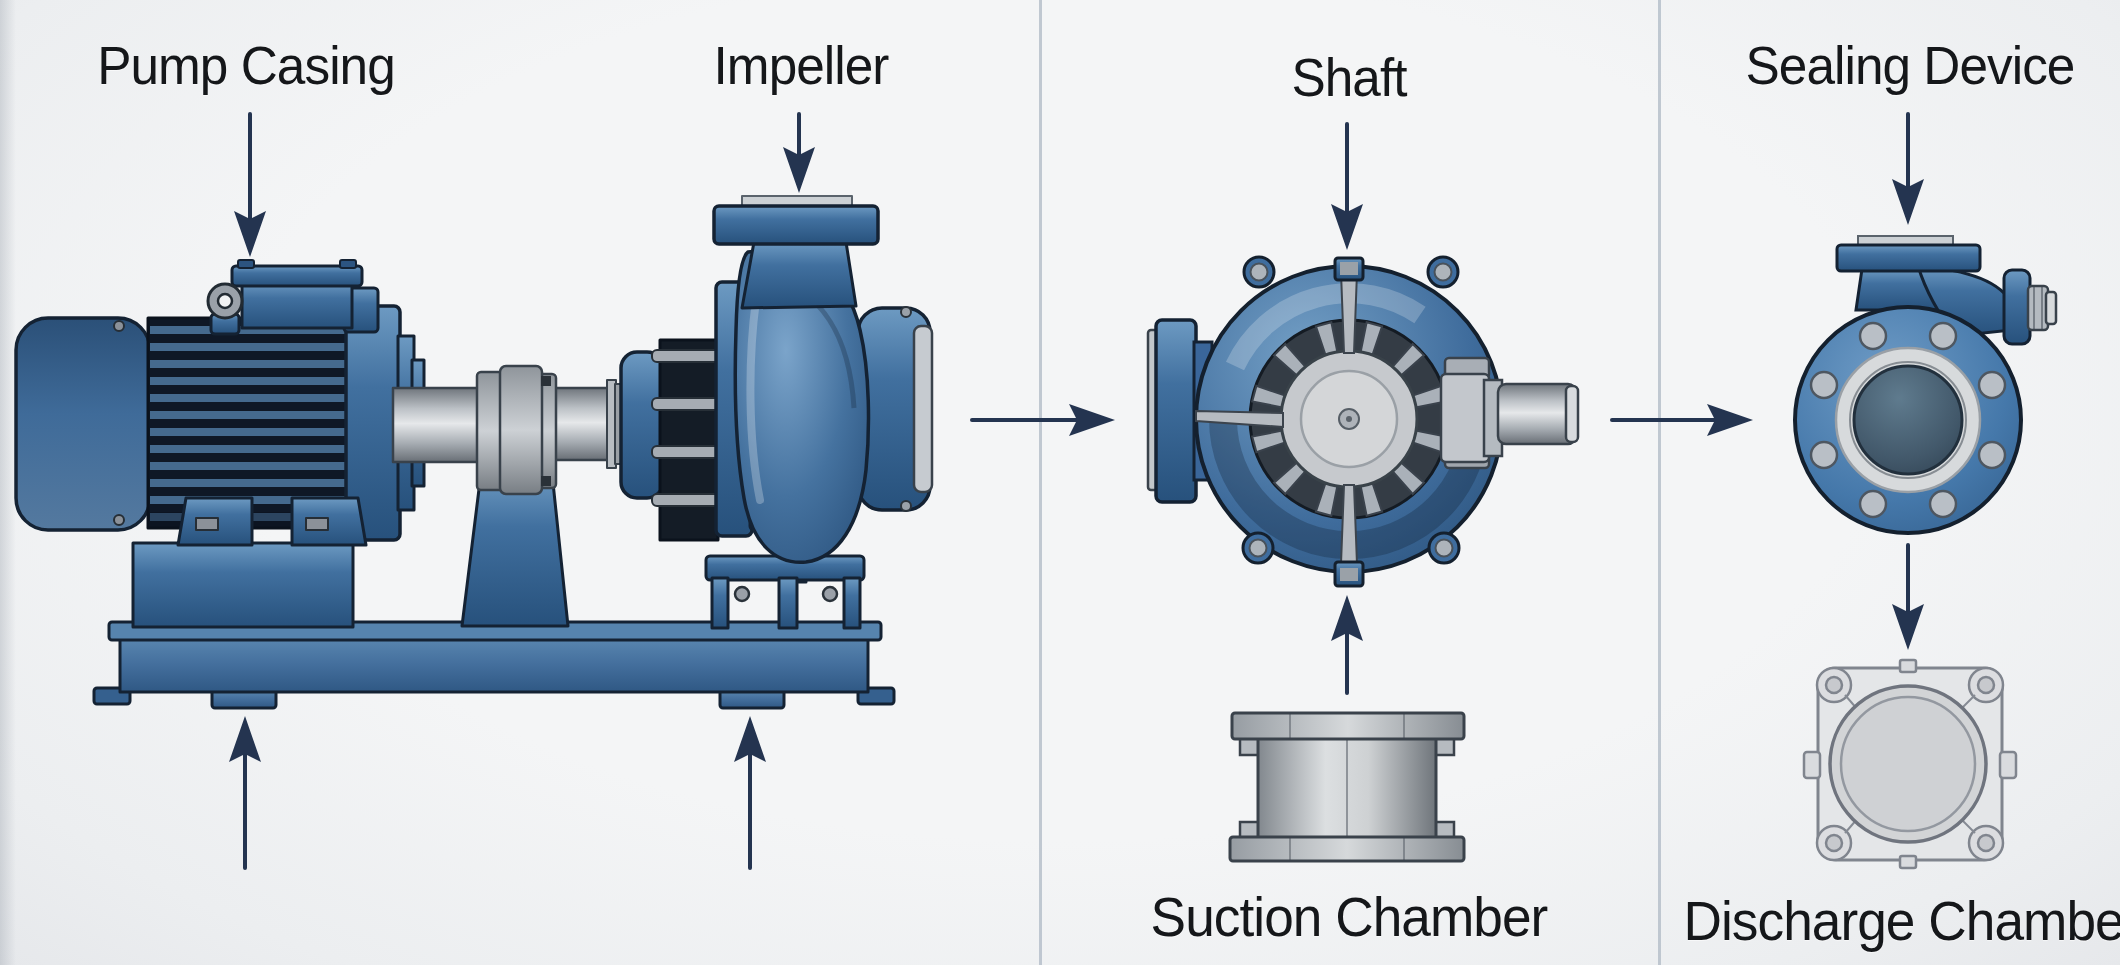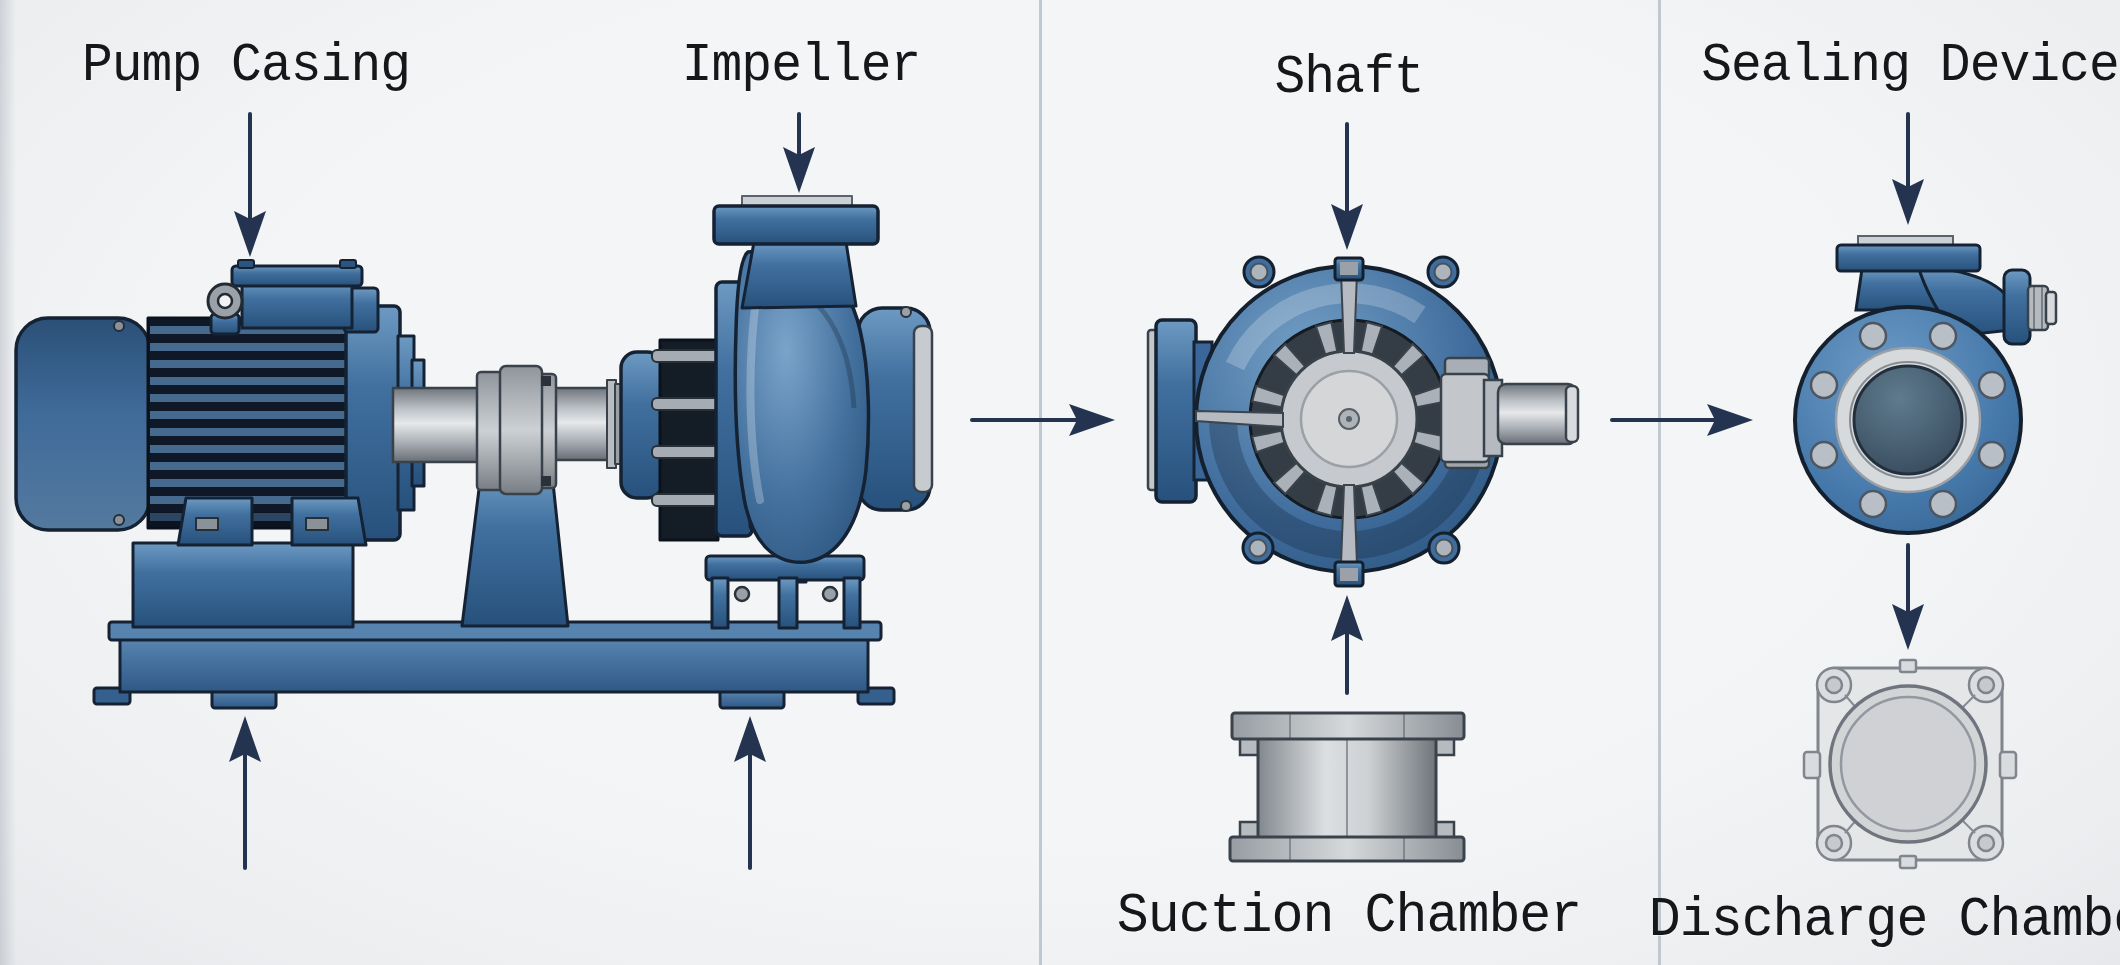--- a/index.html
+++ b/index.html
@@ -1,21 +1,21 @@
 <!DOCTYPE html>
 <html><head>
 <meta charset="utf-8">
 <style>
   html,body{margin:0;padding:0;background:#e6e8ea;}
   #canvas{
     position:relative;
     width:2120px;height:965px;
     overflow:hidden;
     background:radial-gradient(ellipse at 50% 42%, #f4f5f6 55%, #eceef0 85%, #e6e8eb 100%);
-    font-family:Liberation Mono, monospace;
+    font-family:Liberation Sans, sans-serif;
   }
   .edge-shade{
     position:absolute;left:0;top:0;width:16px;height:100%;
     background:linear-gradient(90deg, rgba(150,158,168,.35), rgba(150,158,168,0));
     pointer-events:none;
   }
   svg.scene{position:absolute;left:0;top:0;}
   .lbl{
     position:absolute;
     color:#15171a;

